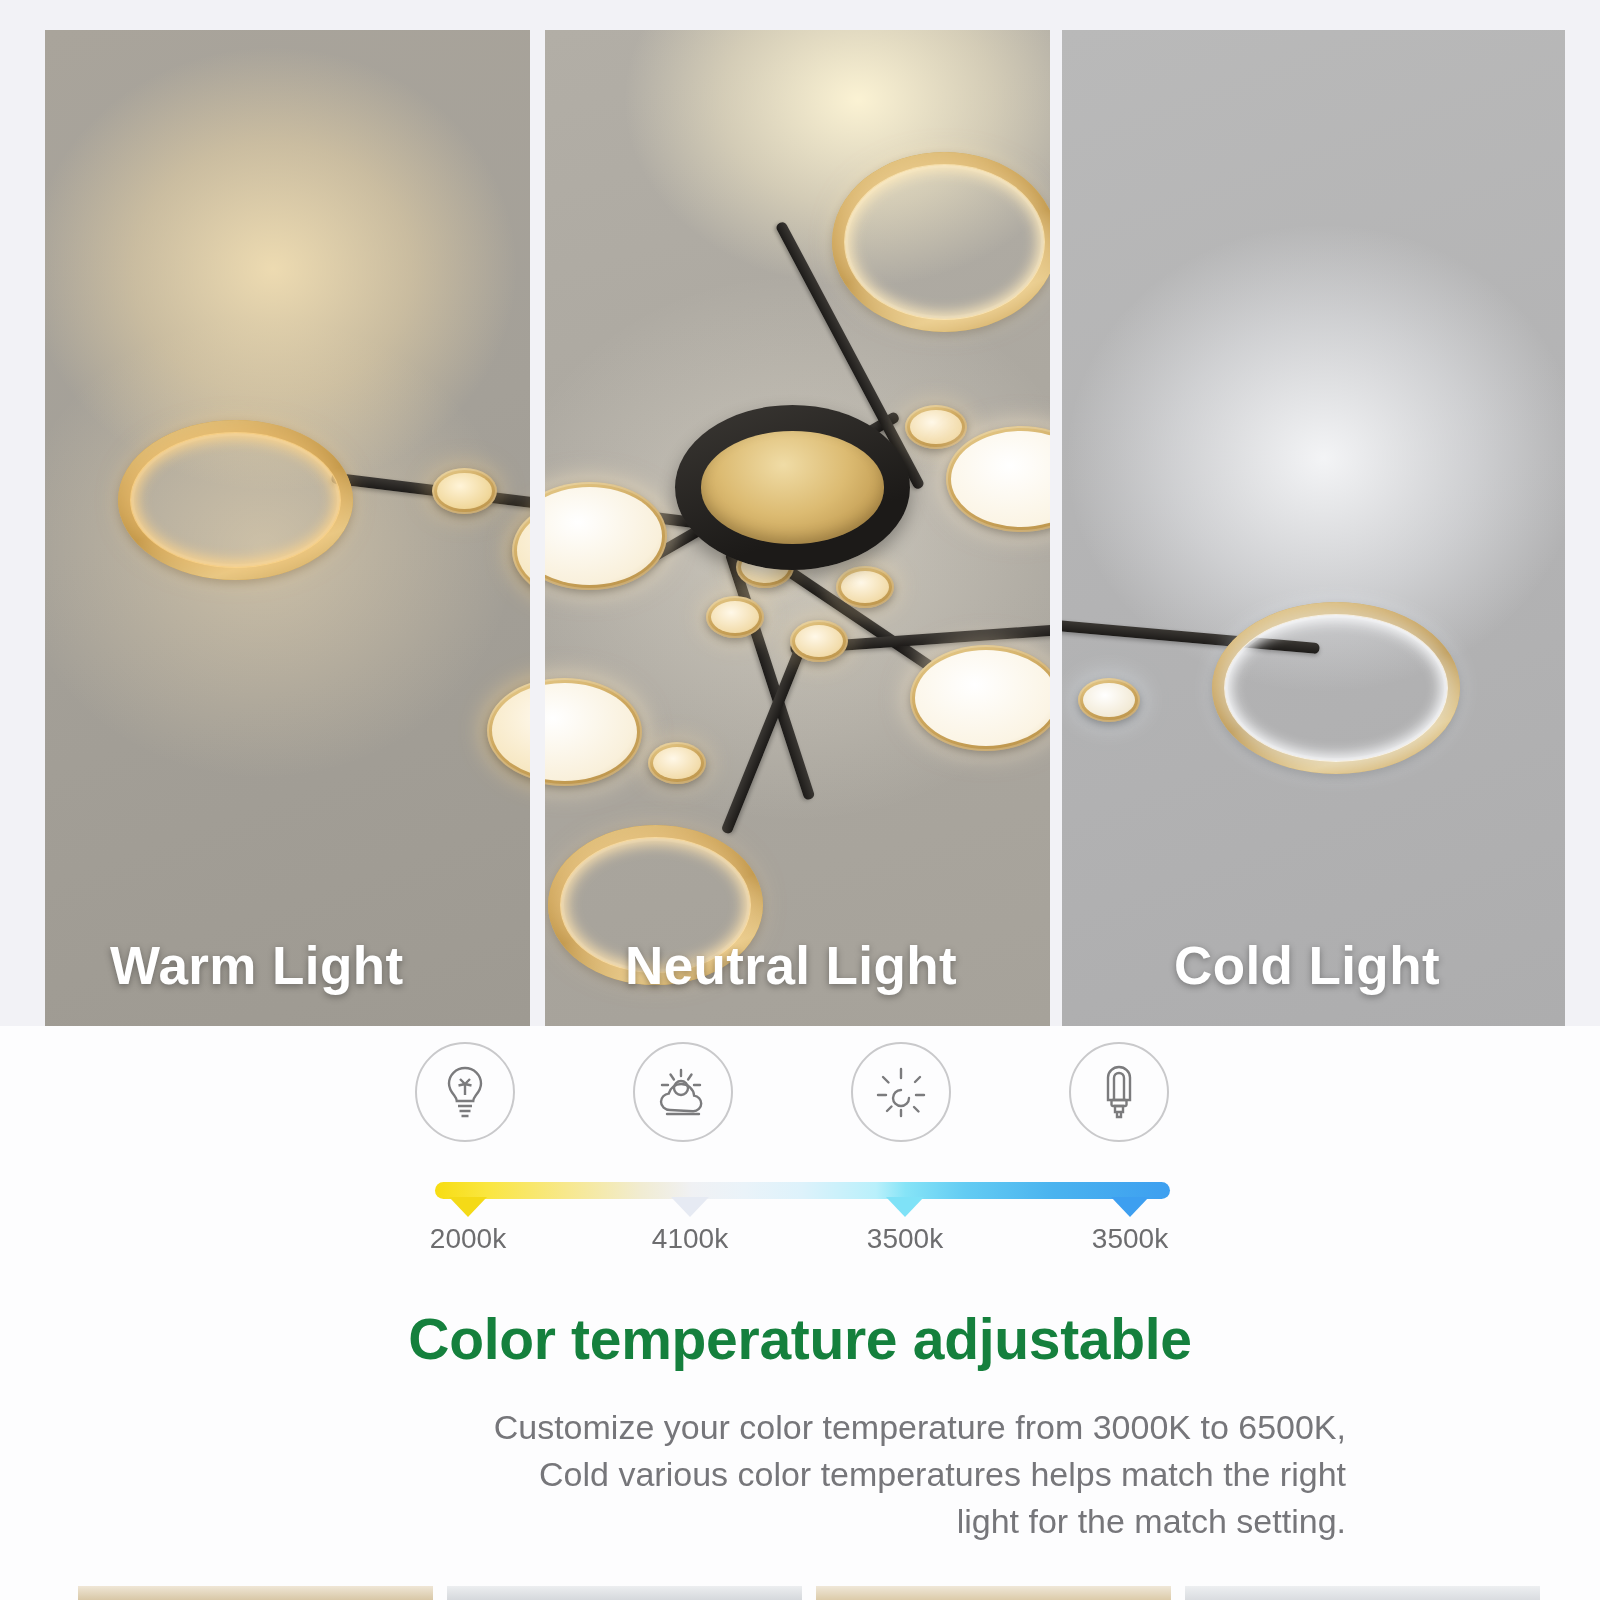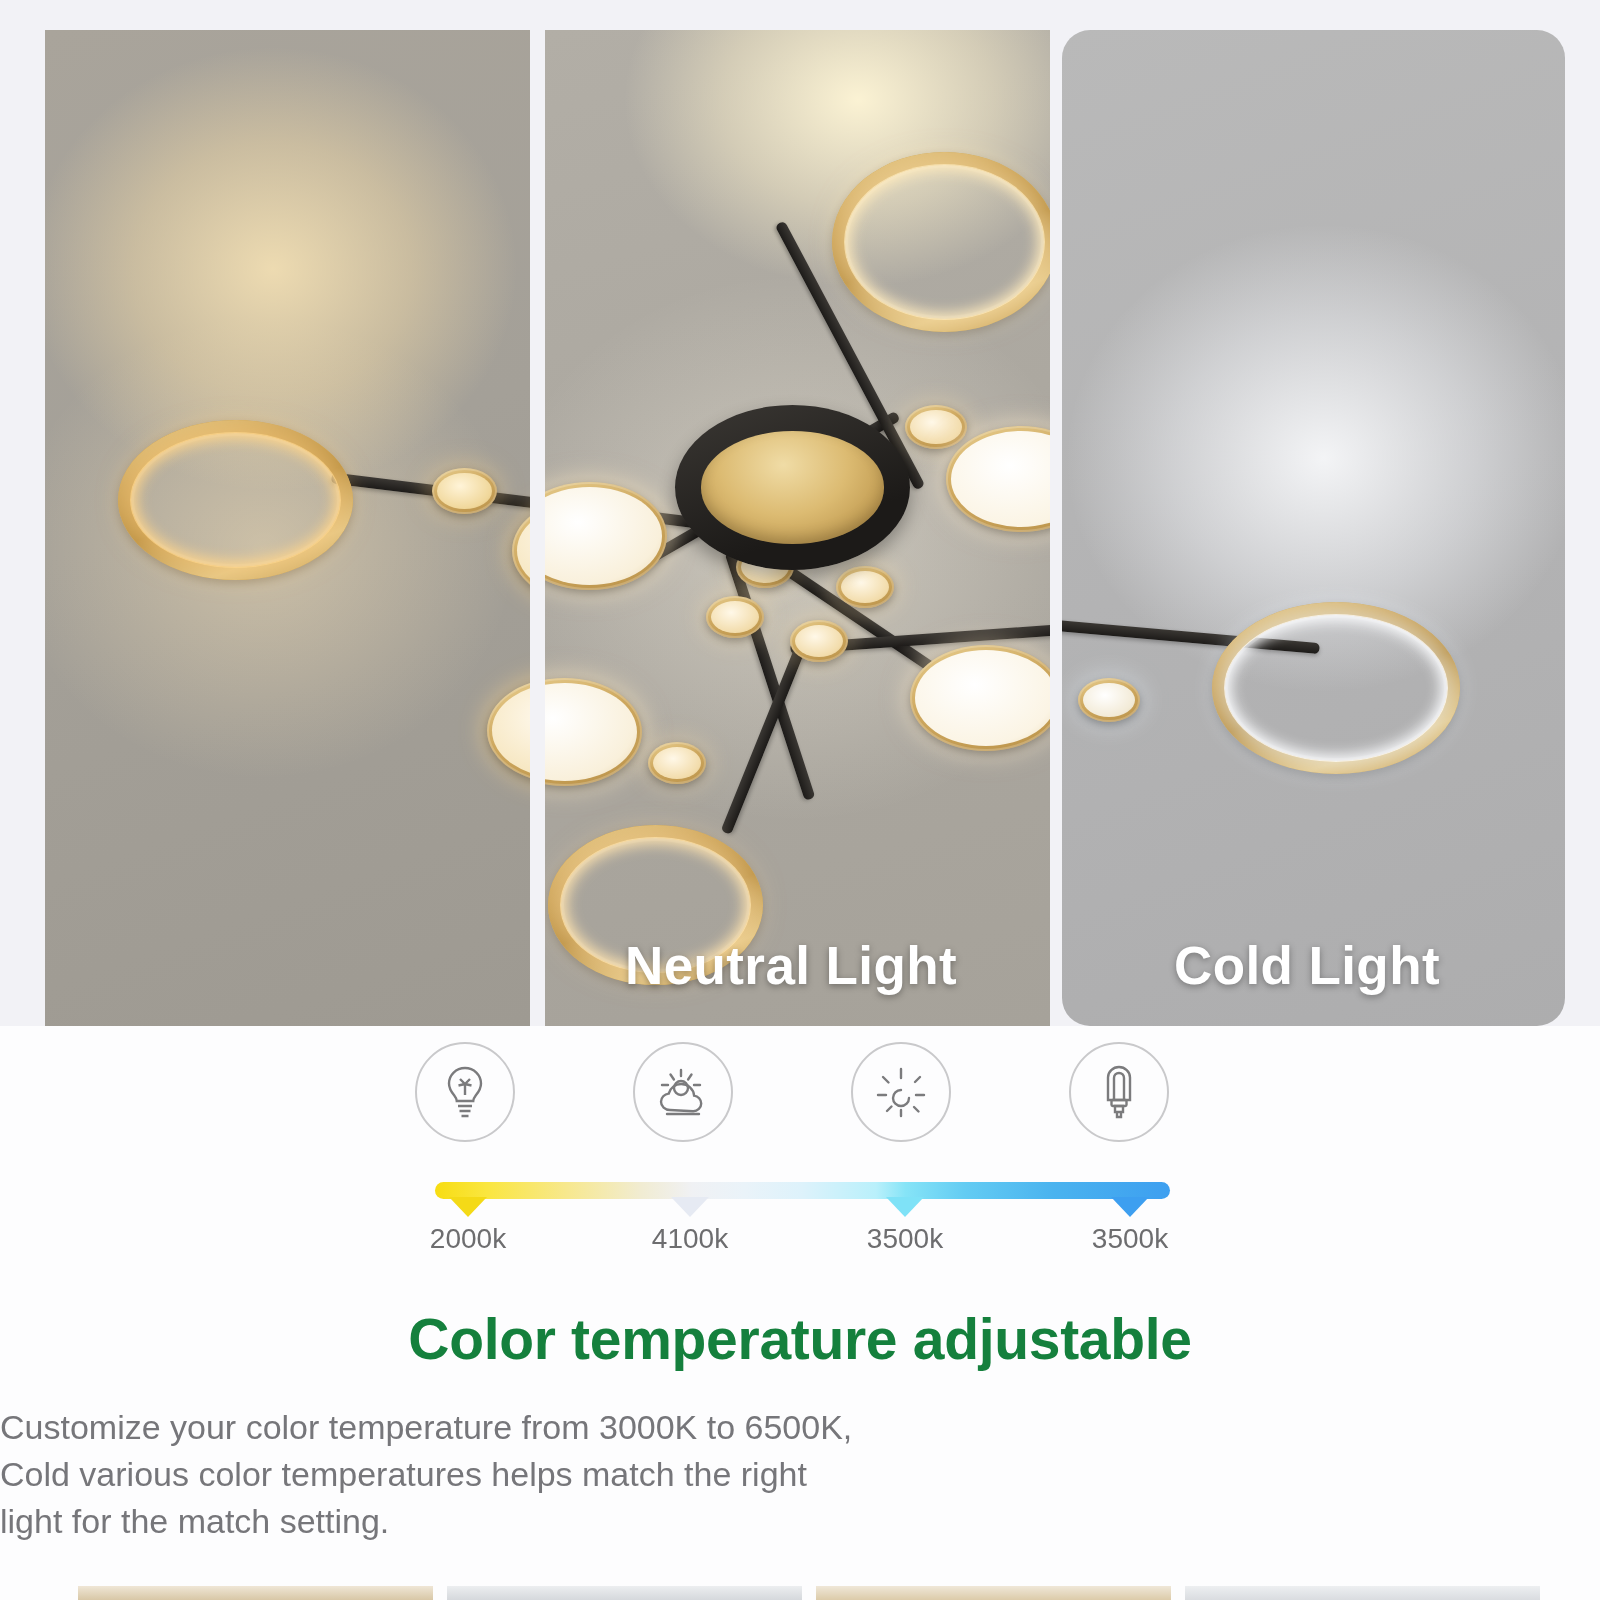--- a/index.html
+++ b/index.html
@@ -8,21 +8,21 @@
 
   #page { position:relative; width:1600px; height:1600px; background:#fdfdfe; }
 
   
   .hero { position:absolute; left:0; top:0; width:1600px; height:1026px;
           background:#f2f2f6; overflow:hidden; }
 
   .panel { position:absolute; top:30px; height:996px; overflow:hidden; }
   .p-warm    { left:45px;   width:485px; }
   .p-neutral { left:545px;  width:505px;text-align:center; }
-  .p-cold    { left:1062px; width:503px;border-radius:28px; }
+  .p-cold    { left:1062px; width:503px; }
 
   .wall { position:absolute; inset:0; }
   .wall-warm    { background:
         radial-gradient(ellipse 330px 300px at 47% 24%, rgba(255,233,183,.80) 0%, rgba(255,228,170,.40) 42%, rgba(255,225,170,0) 74%),
         radial-gradient(ellipse 360px 330px at 45% 52%, rgba(255,232,186,.45) 0%, rgba(255,228,175,0) 70%),
         linear-gradient(160deg,#a9a49b 0%,#a4a098 45%,#9e9a92 100%); }
   .wall-neutral { background:
         radial-gradient(ellipse 300px 240px at 62% 7%, rgba(255,246,214,.95) 0%, rgba(255,243,205,.45) 45%, rgba(255,243,205,0) 78%),
         radial-gradient(ellipse 420px 380px at 50% 52%, rgba(252,246,231,.42) 0%, rgba(250,244,228,0) 72%),
         linear-gradient(165deg,#b2aea6 0%,#aba79f 50%,#a6a29a 100%); }
@@ -92,21 +92,21 @@
               #4ab3ef 84%, #3d9ff0 100%); }
   .mark { position:absolute; width:0; height:0;
           border-left:19px solid transparent; border-right:19px solid transparent;
           border-top:20px solid var(--mc); }
   .tlabel { position:absolute; color:#6d6d6f; font-size:28px; font-weight:400;
             transform:translateX(-50%); white-space:nowrap; }
 
   
   .headline { position:absolute; left:0; top:1306px; width:1600px; text-align:center;
               font-size:57px; font-weight:700; color:#15803d; letter-spacing:-.3px; }
-  .sub { position:absolute; left:0; top:1404px; width:1346px; text-align:left;
+  .sub { position:absolute; left:0; top:1404px; width:1346px; text-align:right;
          font-size:34px; line-height:47px; color:#76767a; font-weight:400; }
 
   
   .peek { position:absolute; top:1586px; height:14px; }
   .pk1 { left:78px;  width:355px; background:linear-gradient(#efe6d6,#d8c7a6); }
   .pk2 { left:447px; width:355px; background:linear-gradient(#eceef0,#d5d8dc); }
   .pk3 { left:816px; width:355px; background:linear-gradient(#efe7d8,#dccba9); }
   .pk4 { left:1185px;width:355px; background:linear-gradient(#edeff1,#d9dce0); }
 </style>
 </head>
@@ -127,20 +127,21 @@
             <div class="face"></div>
           </div>
         <div class="disc lit" style="left:512px;top:468px;width:150px;height:105px;--halo:rgba(255,214,140,.45);--face1:#fffaf0;--face2:#f6e6bf;--face3:#e0c88f;">
             <div class="face"></div>
           </div>
         <div class="disc lit" style="left:487px;top:648px;width:150px;height:105px;--halo:rgba(255,214,140,.45);--face1:#fffaf0;--face2:#f6e6bf;--face3:#e0c88f;">
             <div class="face"></div>
           </div>
 
       </div>
+      <div class="ptxt ptxt-warm">Warm Light</div>
     </div>
 
     <div class="panel p-neutral">
       <div class="wall wall-neutral"></div>
       <div class="fixture fx-neutral">
 
         <div class="arm" style="left:330px;top:468px;width:420px;height:11px;transform:rotate(7deg);"></div>
         <div class="arm" style="left:618px;top:455px;width:300px;height:11px;transform:rotate(-30deg);"></div>
         <div class="arm" style="left:660px;top:560px;width:330px;height:11px;transform:rotate(34deg);"></div>
         <div class="arm" style="left:700px;top:320px;width:300px;height:11px;transform:rotate(62deg);"></div>

